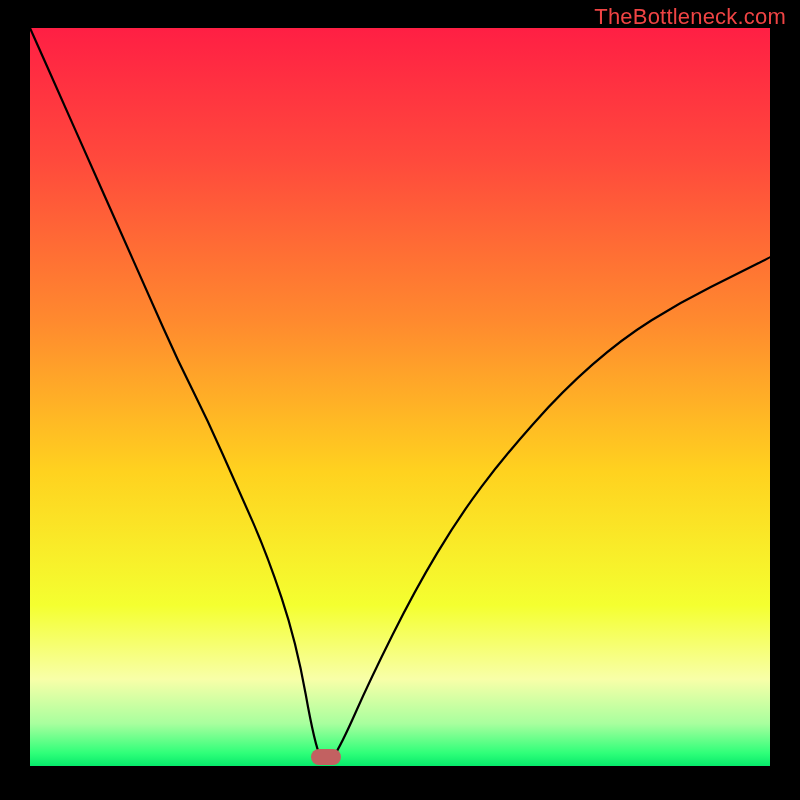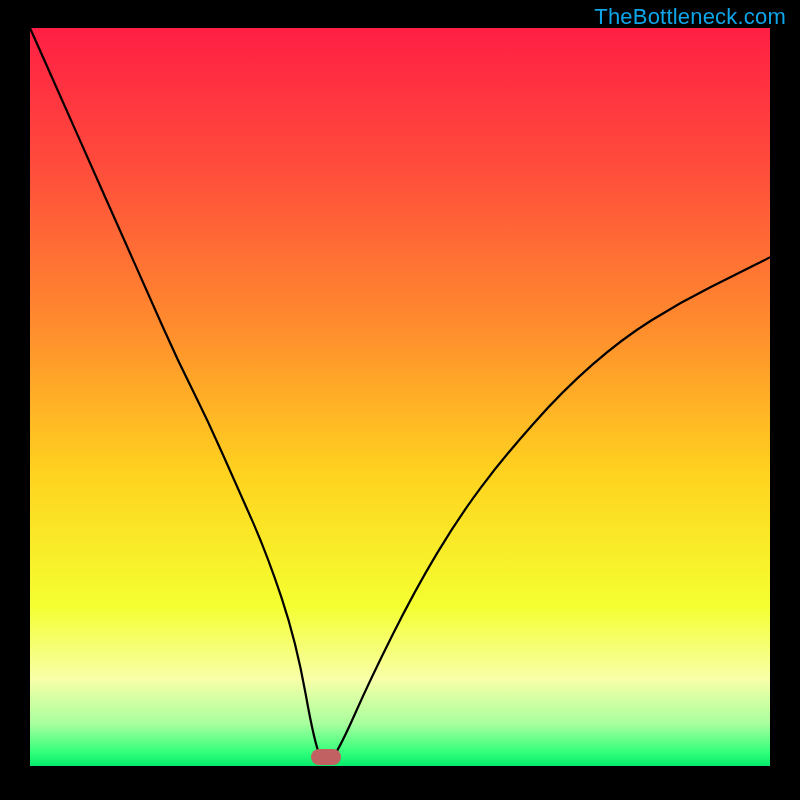--- a/index.html
+++ b/index.html
@@ -14,21 +14,21 @@
   .frame {
     position: relative;
     width: 800px;
     height: 800px;
     background: #000;
   }
   .watermark {
     position: absolute;
     top: 4px;
     right: 14px;
-    color: #0ea5e9;
+    color: #ef4444;
     font-size: 22px;
     font-weight: 500;
     letter-spacing: 0.2px;
     z-index: 5;
   }
   .plot-area {
     position: absolute;
     left: 30px;
     top: 28px;
     width: 740px;

